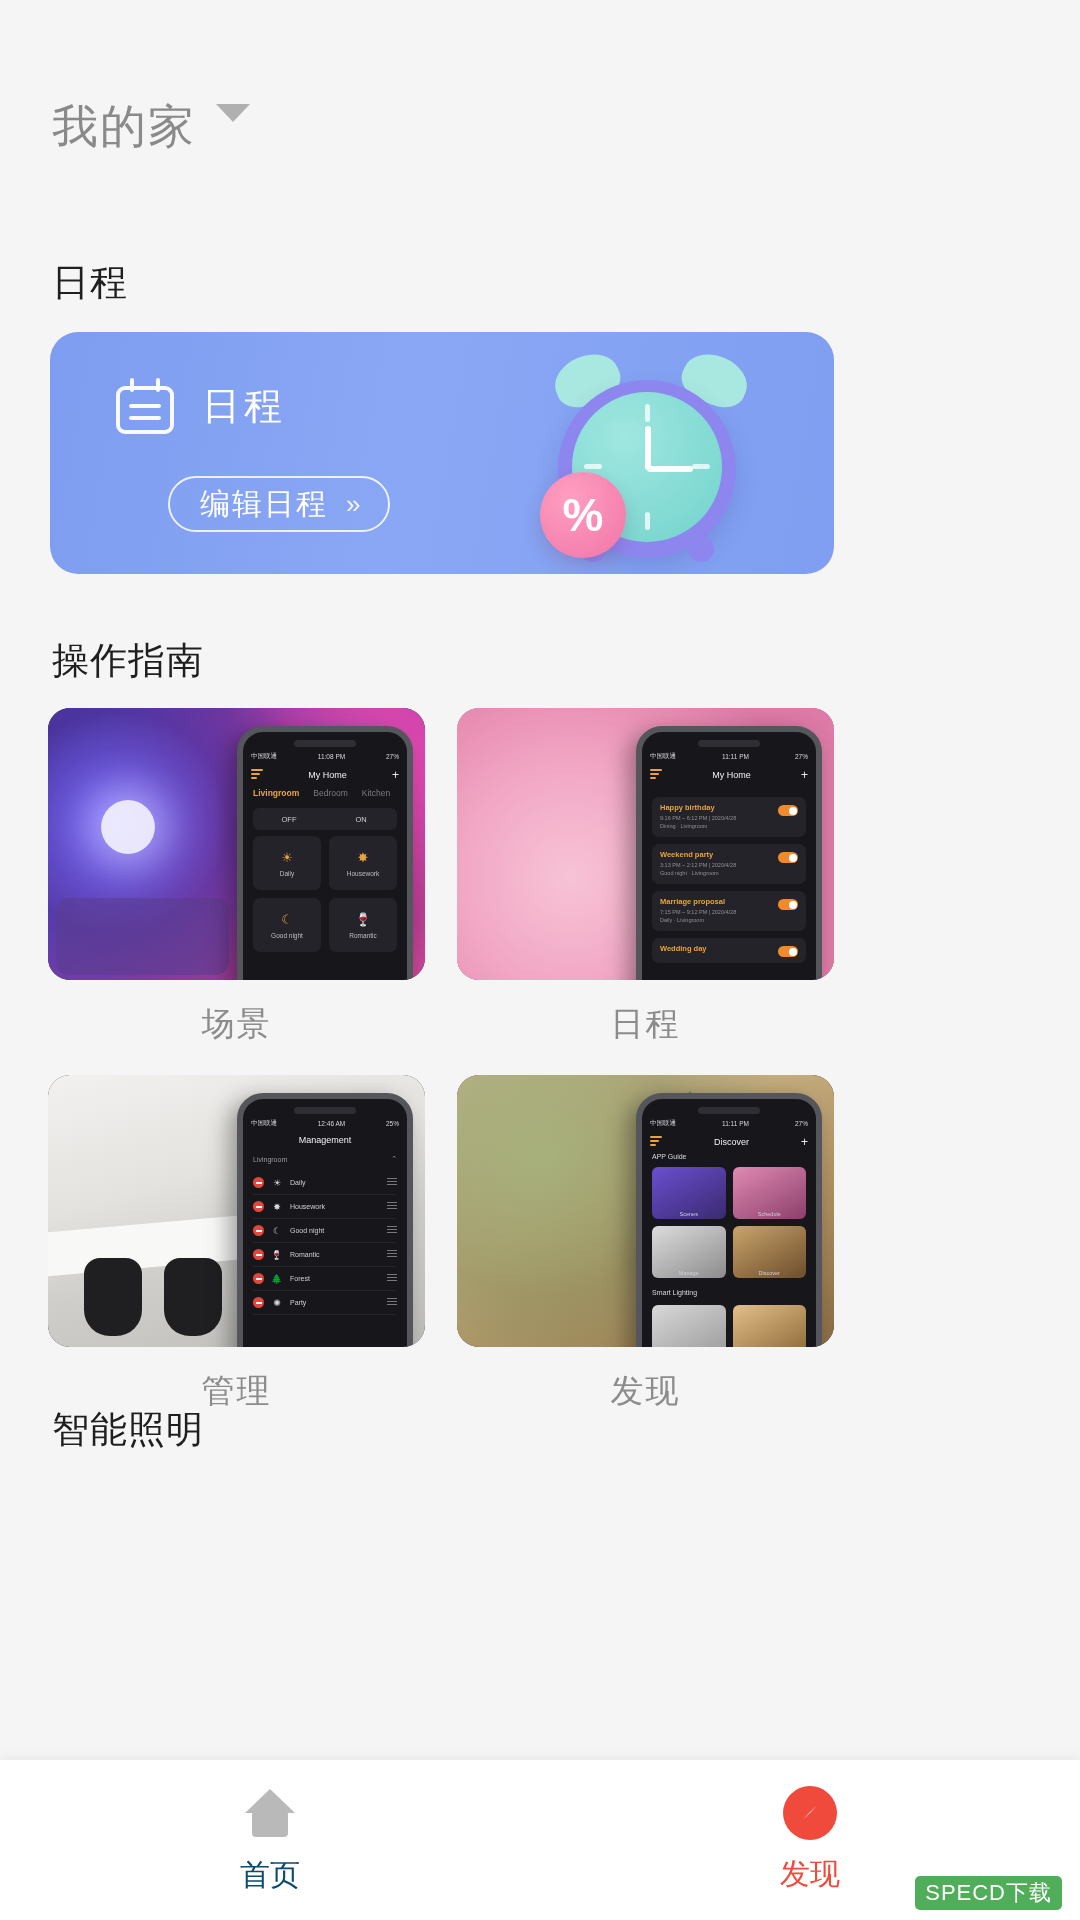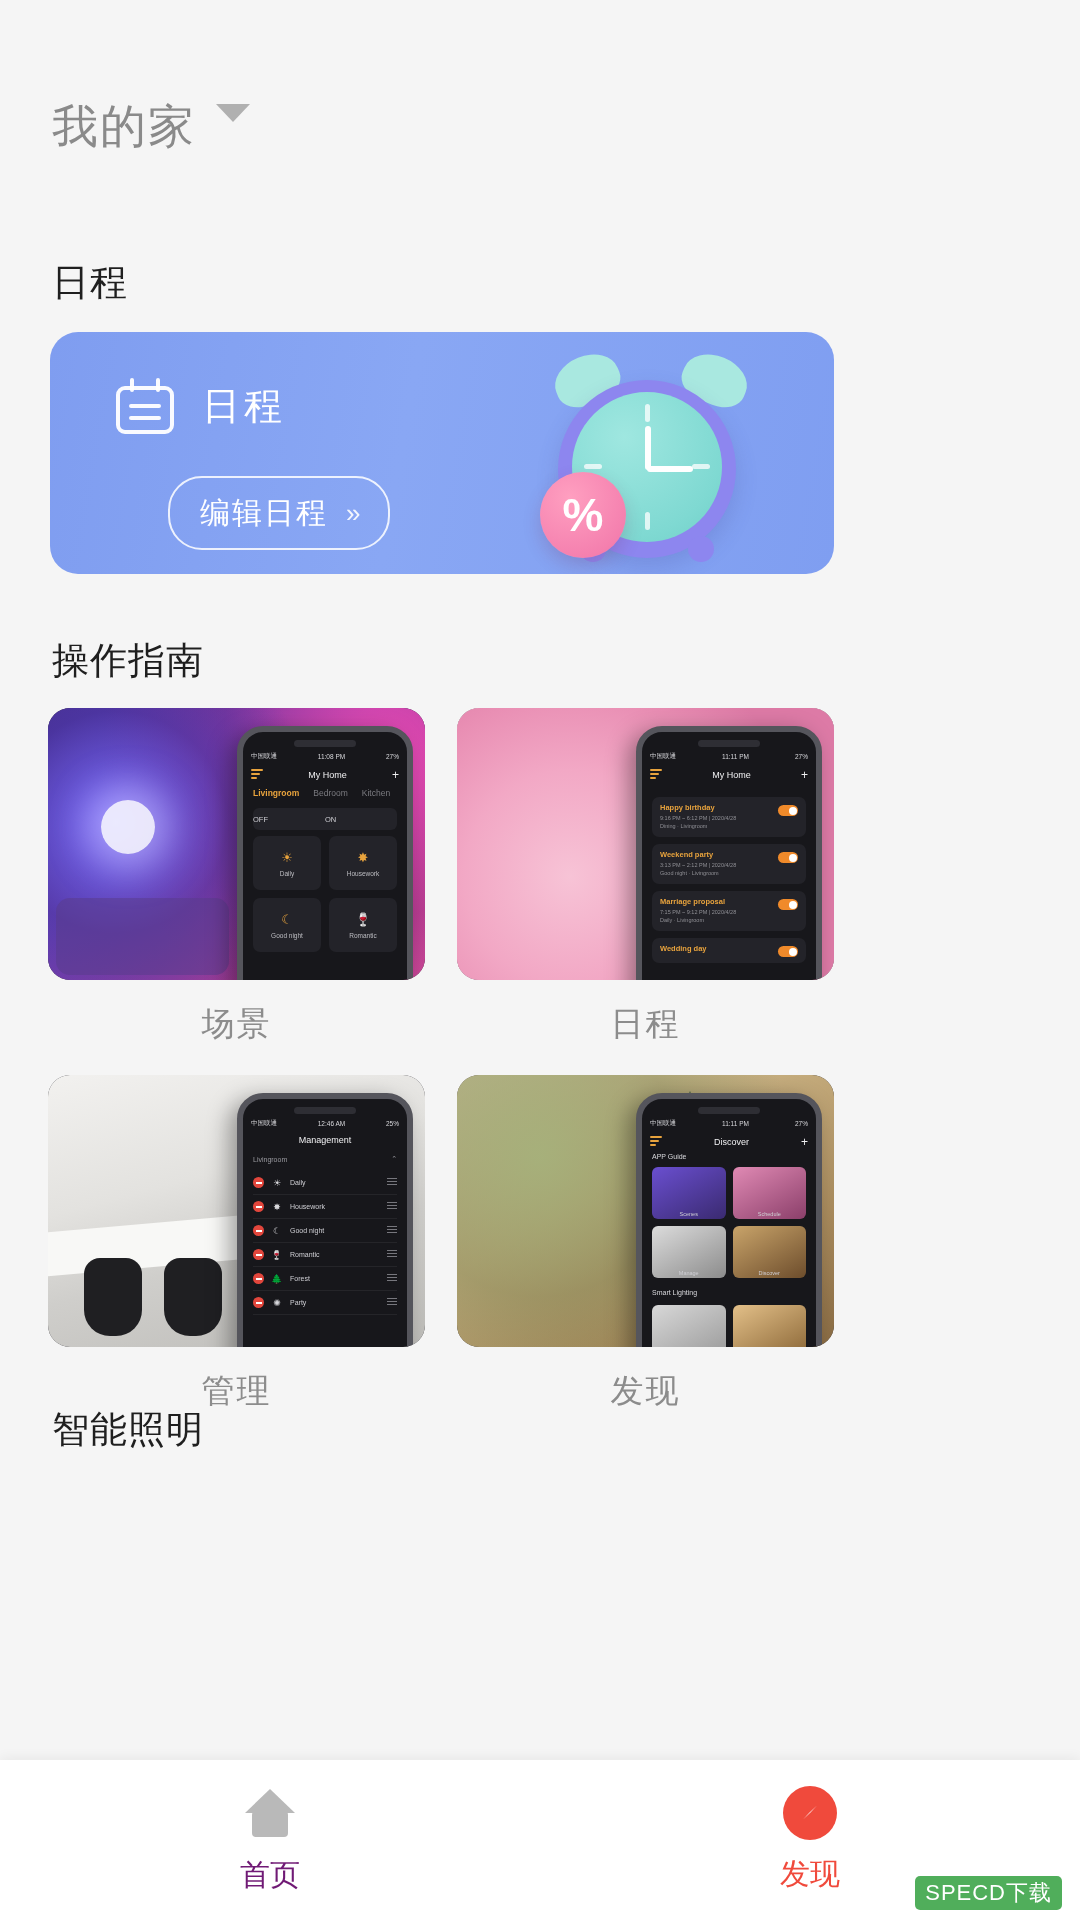--- a/index.html
+++ b/index.html
@@ -60,21 +60,21 @@
   .cal-icon .ln1, .cal-icon .ln2 {
     position: absolute; left: 13px; height: 4px;
     background: rgba(255,255,255,.95); border-radius: 2px;
   }
   .cal-icon .ln1 { top: 26px; width: 32px; }
   .cal-icon .ln2 { top: 38px; width: 32px; }
   .banner-label { font-size: 38px; color: #ffffff; letter-spacing: 4px; }
 
   .banner-btn {
     position: absolute; left: 118px; top: 144px;
-    height: 74px; padding: 7px 30px;
+    height: 56px; padding: 7px 30px;
     border: 2px solid rgba(255,255,255,.85);
     border-radius: 34px;
     display: flex; align-items: center; gap: 18px;
     color: #ffffff; font-size: 30px; letter-spacing: 2px;
   }
   .banner-btn .chev { font-size: 26px; opacity: .9; letter-spacing: -2px; }
 
   
   .clock-wrap { position: absolute; right: 78px; top: 22px; width: 210px; height: 210px; }
   .clock-bell-l, .clock-bell-r {
@@ -219,21 +219,21 @@
     display: flex; gap: 14px; font-size: 8.5px;
   }
   .tabs-row .t { color: #7b7b80; }
   .tabs-row .t.on { color: #e8a33d; font-weight: bold; }
 
   .onoff {
     position: absolute; top: 76px; left: 10px; right: 10px; height: 22px;
     background: #232329; border-radius: 6px;
     display: flex; align-items: center;
   }
-  .onoff span { flex: 1; color: #cfcfd4; font-size: 7.5px; }
+  .onoff span { flex: 1; text-align: center; color: #cfcfd4; font-size: 7.5px; }
 
   .tile-grid {
     position: absolute; top: 104px; left: 10px; right: 10px;
     display: grid; grid-template-columns: 1fr 1fr; gap: 8px;
   }
   .tile {
     height: 54px; background: #232329; border-radius: 7px;
     display: flex; flex-direction: column; align-items: center; justify-content: center; gap: 5px;
   }
   .tile .glyph { font-size: 13px; color: #e8a33d; }
@@ -293,21 +293,21 @@
 
   
   .tabbar {
     position: absolute; left: 0; bottom: 0; width: 1080px; height: 160px;
     background: #ffffff; display: flex; align-items: center;
     box-shadow: 0 -2px 12px rgba(0,0,0,.06);
   }
   .tabitem {
     flex: 1; display: flex; flex-direction: column; align-items: center; gap: 14px;
   }
-  .tabitem .lbl { font-size: 30px; color: #701a75; }
+  .tabitem .lbl { font-size: 30px; color: #0c4a6e; }
   .tabitem.active .lbl { color: #f04a3c; }
   .ic { width: 56px; height: 56px; position: relative; }
   .ic-home::before {
     content: ""; position: absolute; left: 3px; top: 4px;
     border-left: 25px solid transparent; border-right: 25px solid transparent;
     border-bottom: 24px solid #b9b9b9;
   }
   .ic-home::after {
     content: ""; position: absolute; left: 10px; top: 26px;
     width: 36px; height: 26px; background: #b9b9b9; border-radius: 4px;

